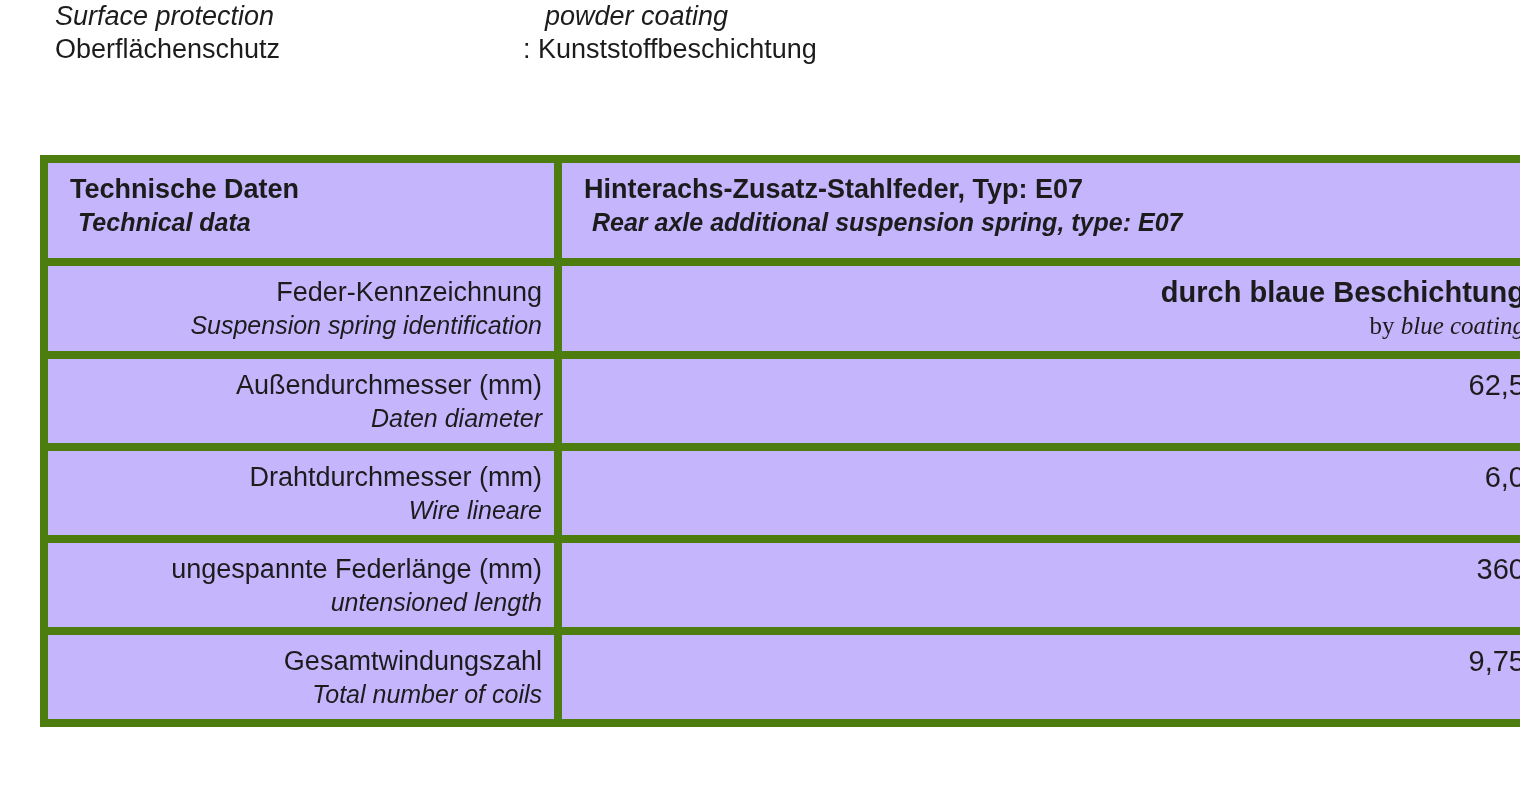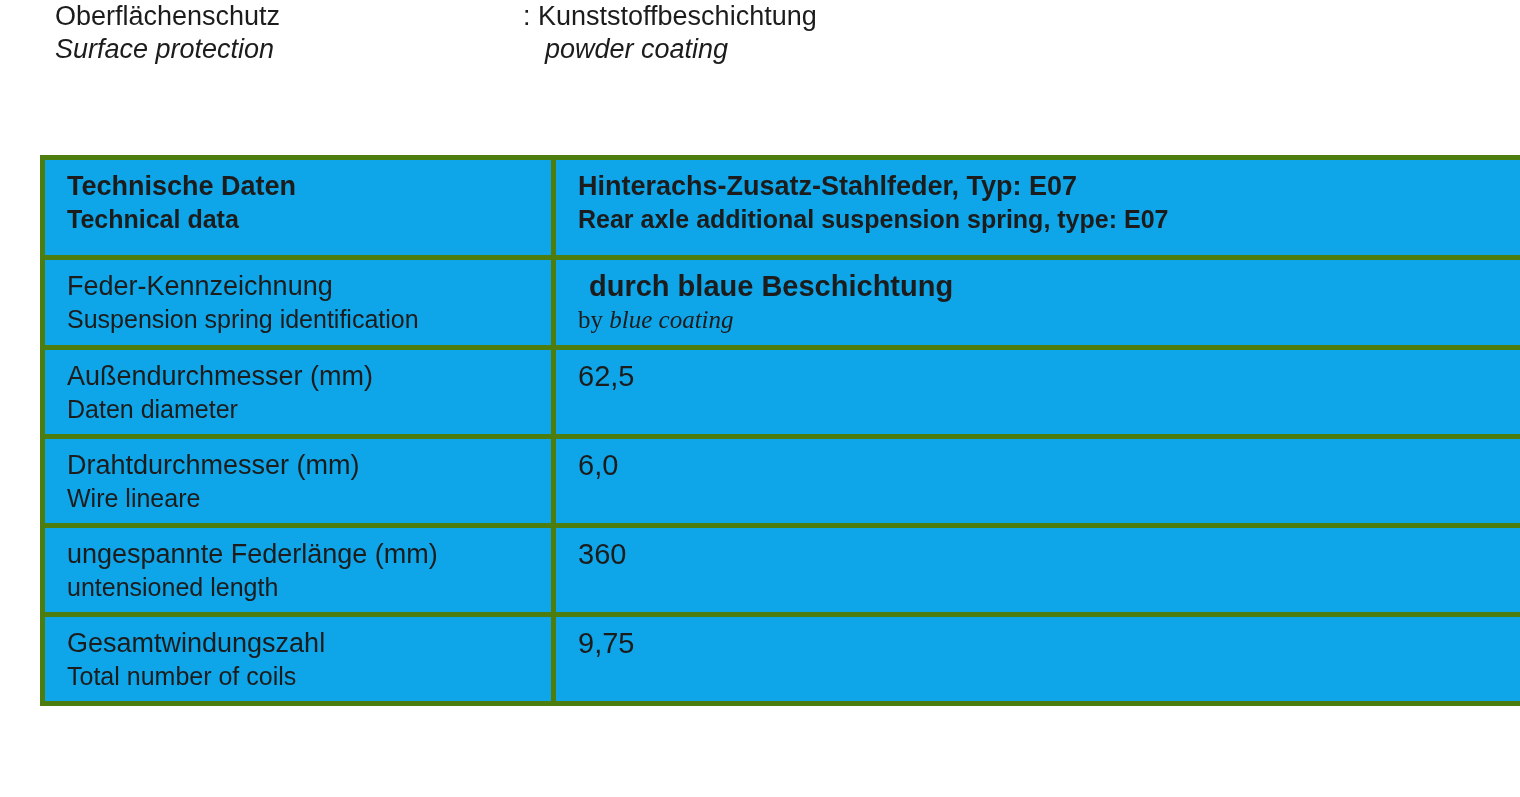--- a/index.html
+++ b/index.html
@@ -45,44 +45,47 @@
   
   table.tech {
     position: absolute;
     left: 40px;
     top: 155px;
     width: 1413px;
     border-collapse: collapse;
     table-layout: fixed;
   }
   table.tech td {
-    border: 5px solid #4d7c0f;
+    border: 8px solid #4d7c0f;
     vertical-align: top;
     padding: 9px 12px 8px 22px;
-    background: #0ea5e9;
+    background: #c4b5fd;
   }
   table.tech tr.header-row td {
     border-bottom-width: 3px;
     height: 78px;
   }
   table.tech tr.data-row td {
     height: 66px;
+    text-align: right;
   }
   .col-label { width: 472px; }
   .col-value { width: 941px; }
 
   .cell-de {
     font-size: 27px;
     line-height: 34px;
     display: block;
   }
   .cell-en {
     font-size: 25px;
     line-height: 33px;
+    font-style: italic;
     display: block;
+    margin-left: 8px;
   }
   .bold { font-weight: bold; }
   .value-main {
     font-size: 29px;
     line-height: 34px;
     display: block;
   }
   .value-main.indented { text-indent: 11px; }
   .value-sub {
     font-size: 25px;
@@ -90,28 +93,28 @@
     display: block;
     font-family: Liberation Serif, serif;
   }
 </style>
 </head>
 <body>
 
 <div class="page">
 
   <div class="intro">
+    <div class="intro-line intro-line2">
+      <span class="intro-label italic">Surface protection</span>
+      <span class="intro-value italic">powder coating</span>
+    </div>
     <div class="intro-line">
       <span class="intro-label">Oberflächenschutz</span>
       <span class="intro-colon">: </span>
       <span class="intro-value">Kunststoffbeschichtung</span>
-    </div>
-    <div class="intro-line intro-line2">
-      <span class="intro-label italic">Surface protection</span>
-      <span class="intro-value italic">powder coating</span>
     </div>
   </div>
 
   <table class="tech">
     <tbody>
         <tr class="header-row">
       <td class="col-label">
         <span class="cell-de bold">Technische Daten</span>
         <span class="cell-en bold">Technical data</span>
       </td>

